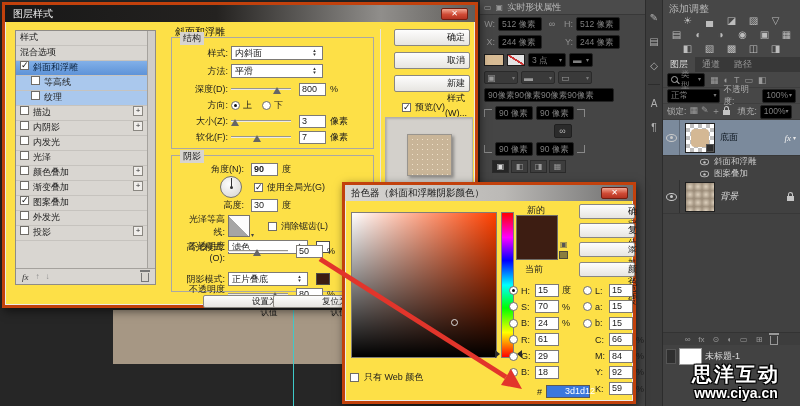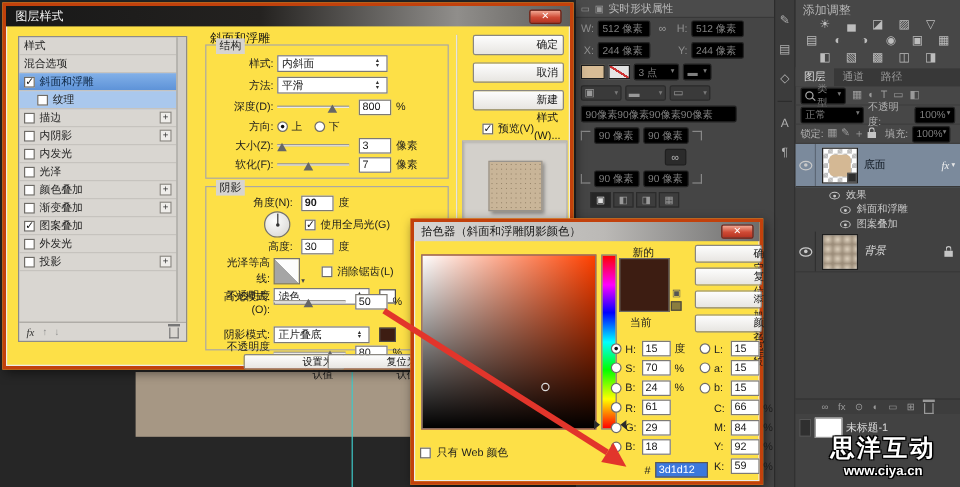--- a/index.html
+++ b/index.html
@@ -109,21 +109,21 @@
   .sl .th { position:absolute; top:3px; width:0; height:0; border-left:4px solid rgba(0,0,0,0); border-right:4px solid rgba(0,0,0,0); border-bottom:7px solid #666; }
   .sw { width:14px; height:12px; border:1px solid #504d48; margin-left:8px; flex:0 0 auto; }
 
   
   .ls { left:2px; top:2px; width:476px; height:306px; z-index:20; }
   .ls-title { height:17px; background:linear-gradient(90deg,#181818,#242220 45%,#908e8b 80%,#605e5b); display:flex; align-items:center; padding:0 8px; color:#f2f2f2; font-size:10px; }
   .ls .xbtn { right:7px; top:3px; }
   .ls-list { position:absolute; left:10px; top:25px; width:141px; height:255px; background:#d9d6d1; border:1px solid #8f8c87; display:flex; flex-direction:column; }
   .srows { flex:1; position:relative; border-bottom:1px solid #a5a29d; padding-right:8px; }
   .ls-scroll { position:absolute; right:0; top:0; bottom:0; width:8px; background:#d0cdc8; border-left:1px solid #a5a29d; }
-  .srow { height:15px; display:flex; align-items:center; gap:4px; padding:0 4px; border-bottom:1px solid #c6c3be; font-size:9px; color:#1e1e1e; }
+  .srow { height:15px; display:flex; gap:4px; padding:0 4px; border-bottom:1px solid #c6c3be; font-size:9px; color:#1e1e1e; }
   .srow.sel { background:linear-gradient(#82b0e8,#5e93d8); color:#0c2440; }
   .srow.sub { background:#aac8ed; padding-left:15px; }
   .slbl { white-space:nowrap; }
   .plus { margin-left:auto; width:10px; height:10px; border:1px solid #8a8781; background:#efedea; font-size:8px; line-height:8px; text-align:center; color:#333; flex:0 0 auto; }
   .lbar { height:15px; display:flex; align-items:center; gap:7px; padding:0 6px; }
   .lfx { font-style:italic; font-size:9px; font-family:"Liberation Serif","DejaVu Serif",serif; color:#333; }
   .lbar .gic { color:#8a8a8a; font-size:8px; }
   .lbar .trash { border-color:#777; margin-left:auto; }
   .lbar .trash::before { background:#777; }
 
@@ -175,29 +175,29 @@
   .cpbtn { position:absolute; left:234px; width:56px; height:15px; line-height:13px; }
   .cpbtn.sm { font-size:8px; }
   .vcol { position:absolute; top:99px; display:flex; flex-direction:column; }
   .vcol-l { left:164px; }
   .vcol-r { left:238px; }
   .pfrow { display:flex; align-items:center; height:13px; margin-bottom:3.4px; gap:3px; }
   .pfl { width:11px; text-align:left; color:#1c1c1c; }
   .pfb { width:24px; height:13px; background:#fff; border:1px solid #7d7a75; padding:0 2px; line-height:11px; color:#1a1a1a; }
   .pfu { width:12px; color:#1c1c1c; }
   .hexrow { position:absolute; left:192px; top:200px; display:flex; align-items:center; gap:4px; }
-  .hexfield { width:44px; height:13px; background:#3b78dd; border:1px solid #5b5854; color:#fff; font-size:9px; line-height:11px; padding:0 2px; }
+  .hexfield { width:44px; height:13px; background:#3b78dd; border:1px solid #5b5854; color:#fff; font-size:9px; line-height:11px; padding:0 18px; }
   .webrow { position:absolute; left:5px; top:186px; display:flex; align-items:center; gap:5px; font-size:9px; color:#1c1c1c; }
 
   
   .arrow-svg { position:absolute; left:0; top:0; z-index:40; pointer-events:none; }
   .wm { position:absolute; left:678px; top:363px; width:116px; text-align:center; z-index:50; color:#fff; font-weight:bold;
     text-shadow:-1px -1px 0 #000, 1px -1px 0 #000, -1px 1px 0 #000, 1px 1px 0 #000, 0 0 2px #000; }
   .wm1 { font-size:20px; letter-spacing:2px; line-height:22px; }
-  .wm2 { font-size:11px; line-height:16px; }
+  .wm2 { font-size:14px; line-height:16px; }
 </style>
 </head>
 <body>
 
 <div class="screen">
 
   <div class="doc-rect" style="background: rgb(166, 151, 132);"></div>
   <div class="guide" style="background: rgb(62, 201, 201);"></div>
 
   <div class="props">
@@ -362,24 +362,20 @@
           </span>
         <span class="lthumb">
             <span class="lshape" style="background: rgb(212, 184, 148);"></span>
             <span class="lbadge"></span>
           </span>
         <span class="lname">底面</span>
         <span class="fxb">fx</span>
         <span class="fxcar">▾</span>
       </div>
       <div id="fx-rows">
-          <div class="erow">
-            <span class="eye sm"></span>
-            <span class="elbl">效果</span>
-          </div>
           <div class="erow e2">
             <span class="eye sm"></span>
             <span class="elbl">斜面和浮雕</span>
           </div>
           <div class="erow e2">
             <span class="eye sm"></span>
             <span class="elbl">图案叠加</span>
           </div>
         </div>
       <div class="lrow lrow2">
@@ -424,20 +420,24 @@
           </div>
           <div class="srow">
             <span class="slbl">混合选项</span>
           </div>
           <div class="srow sel">
             <span class="cb on"></span>
             <span class="slbl">斜面和浮雕</span>
           </div>
           <div class="srow sub">
             <span class="cb"></span>
+            <span class="slbl">等高线</span>
+          </div>
+          <div class="srow sub">
+            <span class="cb"></span>
             <span class="slbl">纹理</span>
           </div>
           <div class="srow">
             <span class="cb"></span>
             <span class="slbl">描边</span>
             <span class="plus">+</span>
           </div>
           <div class="srow">
             <span class="cb"></span>
             <span class="slbl">内阴影</span>

